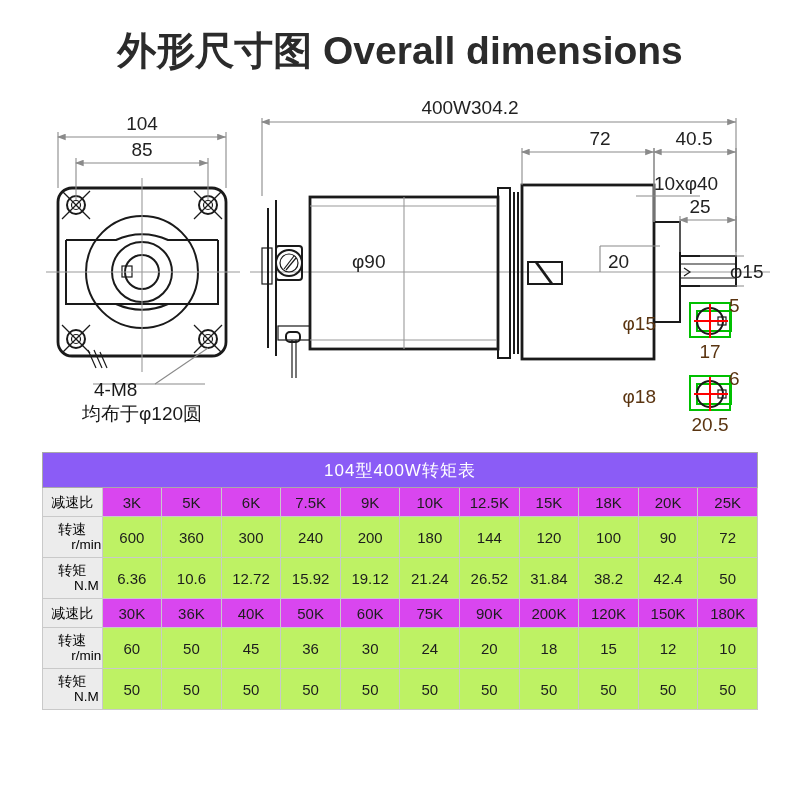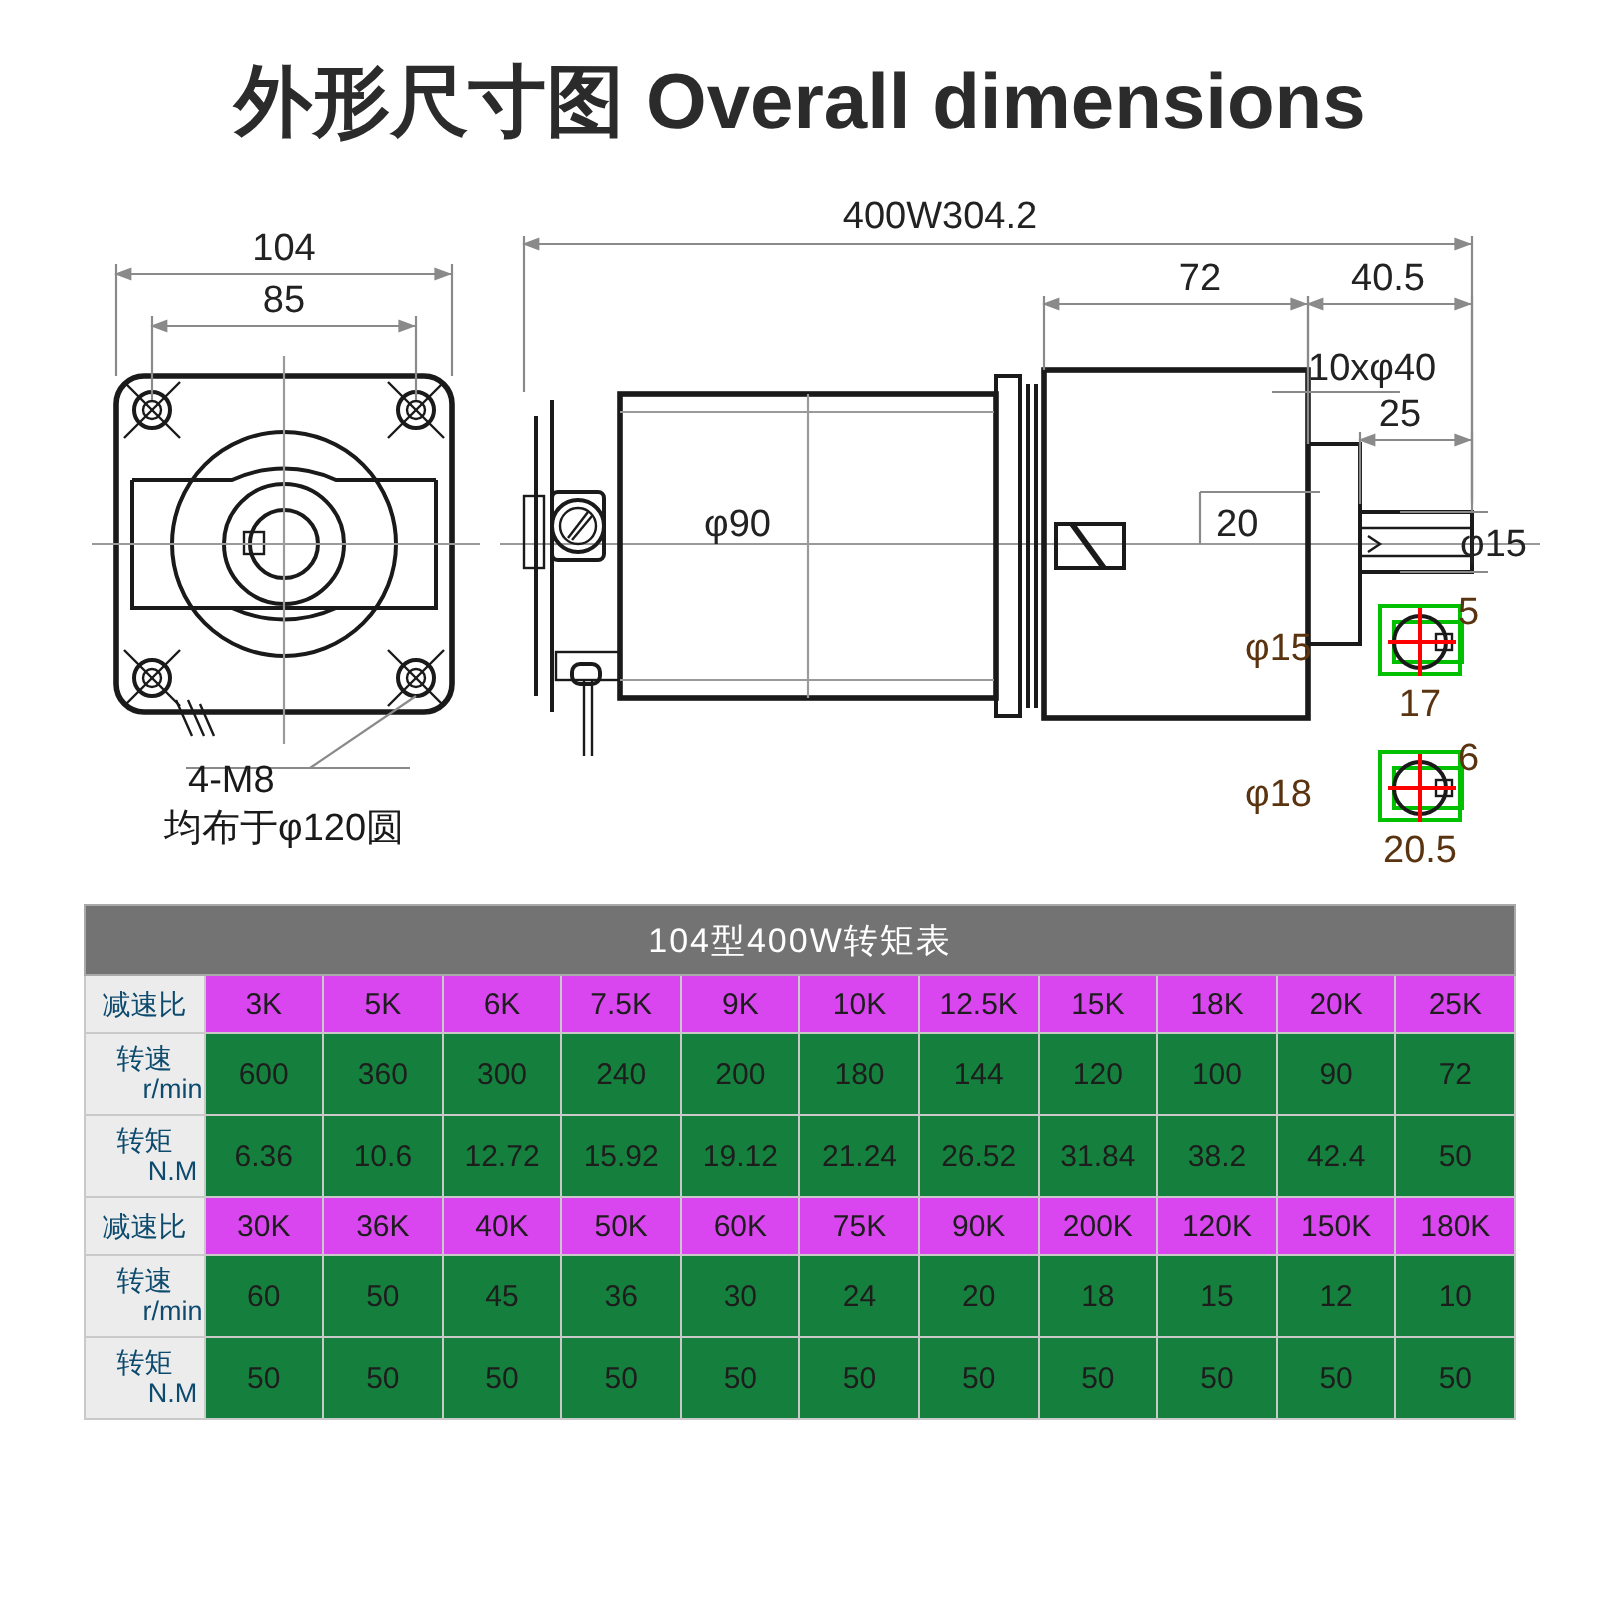--- a/index.html
+++ b/index.html
@@ -41,41 +41,41 @@
     font-size:14.5px;
     color:#1d1d1d;
   }
   table.torque td,table.torque th{
     border:1px solid #c9c9c9;
     text-align:center;
     vertical-align:middle;
     padding:0;
   }
   .tbl-title{
-    background:#737373;
+    background:#8b5cf6;
     color:#ffffff;
     font-size:17px;
     height:34px;
     border:1px solid #a9a9a9 !important;
     letter-spacing:1px;
   }
   .rowlabel{
     background:#ececec;
     font-size:14px;
     line-height:1.15;
     width:64px;
-    color:#0c4a6e;
+    color:#000000;
   }
   .ratio-cell{
     background:#d946ef;
     height:28px;
     font-size:15px;
   }
   .val-cell{
-    background:#15803d;
+    background:#bef264;
     height:40px;
     font-size:15px;
   }
   .lbl2{font-size:13.5px;padding-left:28px;}
 </style>
 </head>
 <body>
 
 <div id="page">
 

